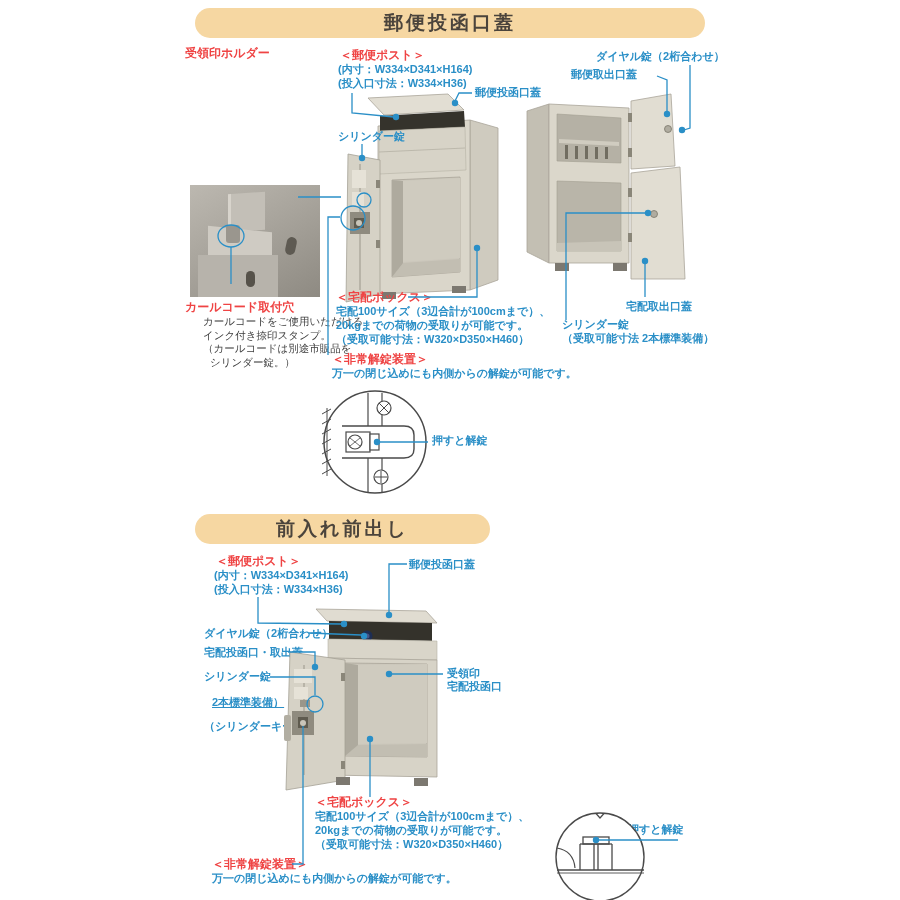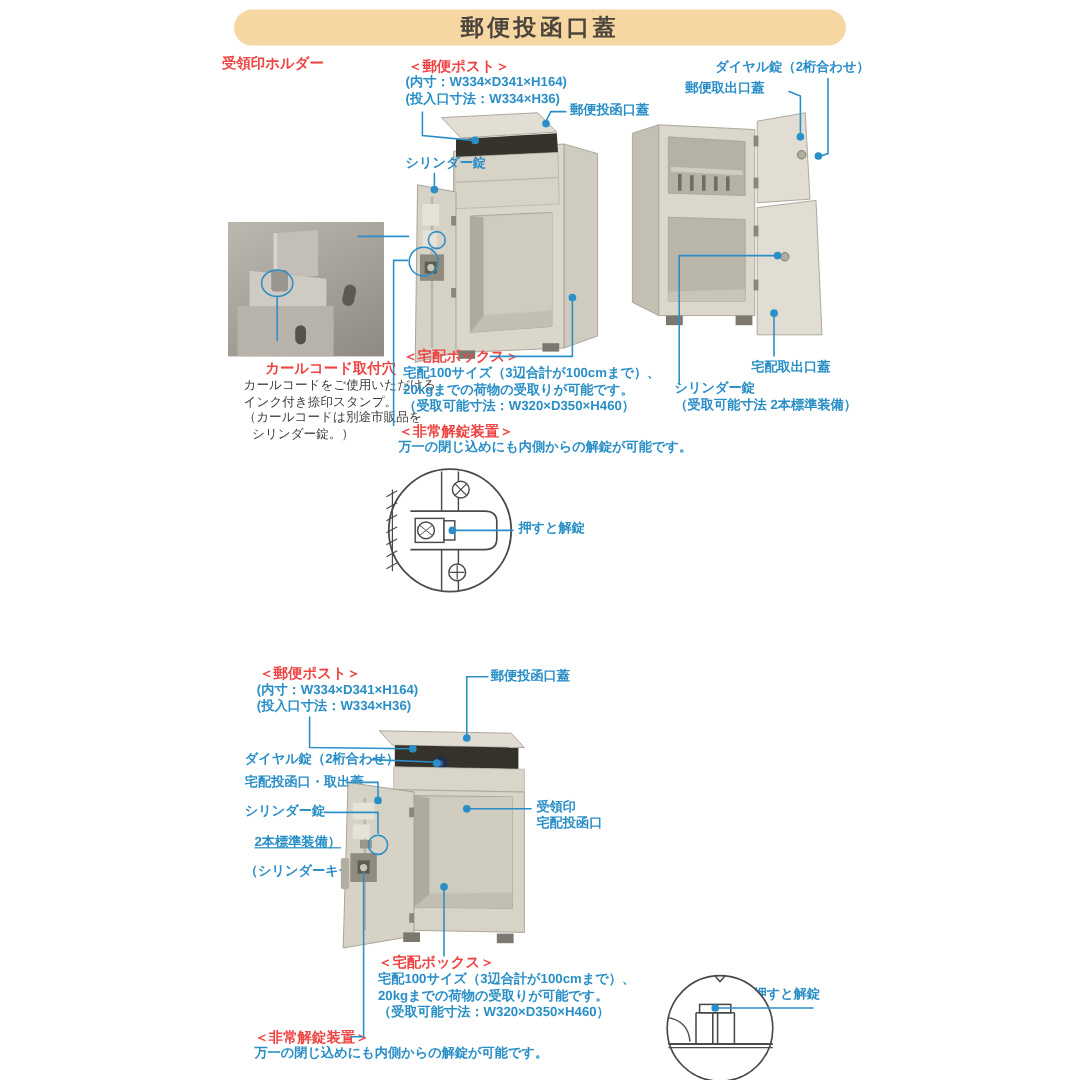--- a/index.html
+++ b/index.html
@@ -28,21 +28,21 @@
   <div class="abs blue-lg" style="left:185px;top:46px;">受領印ホルダー</div>
 
   <div class="abs photo" style="left:190px;top:185px;width:130px;height:112px;">
     <div class="abs" style="left:38px;top:8px;width:34px;height:38px;background:#c3bfb7;border-left:3px solid #d8d4cc;transform:skewY(-4deg);"></div>
     <div class="abs" style="left:18px;top:44px;width:64px;height:30px;background:#cfcbc3;transform:skewY(6deg);"></div>
     <div class="abs" style="left:8px;top:70px;width:80px;height:42px;background:#b7b3ab;"></div>
     <div class="abs" style="left:36px;top:40px;width:14px;height:18px;background:#9a968e;border-radius:3px;"></div>
     <div class="abs" style="left:96px;top:52px;width:10px;height:18px;background:#5e5a52;border-radius:5px;transform:rotate(12deg);"></div>
     <div class="abs" style="left:56px;top:86px;width:9px;height:16px;background:#56524a;border-radius:5px;"></div>
   </div>
-  <div class="abs blue-lg" style="left:185px;top:300px;margin-left:36px;">カールコード取付穴</div>
+  <div class="abs blue-lg" style="left:185px;top:300px;">カールコード取付穴</div>
   <div class="abs" style="left:185px;top:315px;margin-left:18px;">
     <div class="body-txt">カールコードをご使用いただける</div>
     <div class="body-txt">インク付き捺印スタンプ。</div>
     <div class="body-txt">（カールコードは別途市販品を</div>
     <div class="body-txt indent2">シリンダー錠。）</div>
   </div>
 
   <svg class="abs" style="left:340px;top:90px;" width="165" height="214" viewBox="0 0 165 214">
     <polygon points="130,30 158,38 158,190 130,200" fill="#cfcbbf" stroke="#a9a599" stroke-width="0.8"></polygon>
     <polygon points="38,36 130,30 130,200 38,204" fill="#dad6ca" stroke="#a9a599" stroke-width="0.8"></polygon>
@@ -130,20 +130,23 @@
     <line x1="63" y1="83" x2="63" y2="95" stroke="#4a4a4a" stroke-width="1"></line>
     <line x1="57" y1="89" x2="69" y2="89" stroke="#4a4a4a" stroke-width="1"></line>
     <path d="M24,38 H86 Q96,38 96,47 V61 Q96,70 86,70 H24" fill="#ffffff" stroke="#4a4a4a" stroke-width="1.4"></path>
     <rect x="28" y="44" width="24" height="20" fill="#fff" stroke="#4a4a4a" stroke-width="1.2"></rect>
     <circle cx="37" cy="54" r="7" fill="#fff" stroke="#4a4a4a" stroke-width="1.2"></circle>
     <line x1="32" y1="50" x2="42" y2="58" stroke="#4a4a4a" stroke-width="0.8"></line>
     <line x1="32" y1="58" x2="42" y2="50" stroke="#4a4a4a" stroke-width="0.8"></line>
     <rect x="52" y="46" width="9" height="16" fill="#fff" stroke="#4a4a4a" stroke-width="1.2"></rect>
   </svg>
 
+  <div class="abs banner" style="left:195px;top:514px;width:295px;height:30px;">
+    <span>前入れ前出し</span>
+  </div>
 
   <div class="abs blue-lg" style="left:216px;top:554px;">＜郵便ポスト＞</div>
   <div class="abs blue" style="left:214px;top:569px;">(内寸：W334×D341×H164)</div>
   <div class="abs blue" style="left:214px;top:583px;">(投入口寸法：W334×H36)</div>
   <div class="abs blue" style="left:409px;top:558px;">郵便投函口蓋</div>
   <div class="abs blue" style="left:204px;top:627px;">ダイヤル錠（2桁合わせ）</div>
   <div class="abs blue" style="left:204px;top:646px;">宅配投函口・取出蓋</div>
   <div class="abs blue" style="left:204px;top:670px;">シリンダー錠</div>
   <div class="abs blue" style="left:204px;top:680px;margin-top:40px;">（シリンダーキー</div>
   <div class="abs blue" style="left:212px;top:696px;text-decoration:underline;">2本標準装備）</div>

